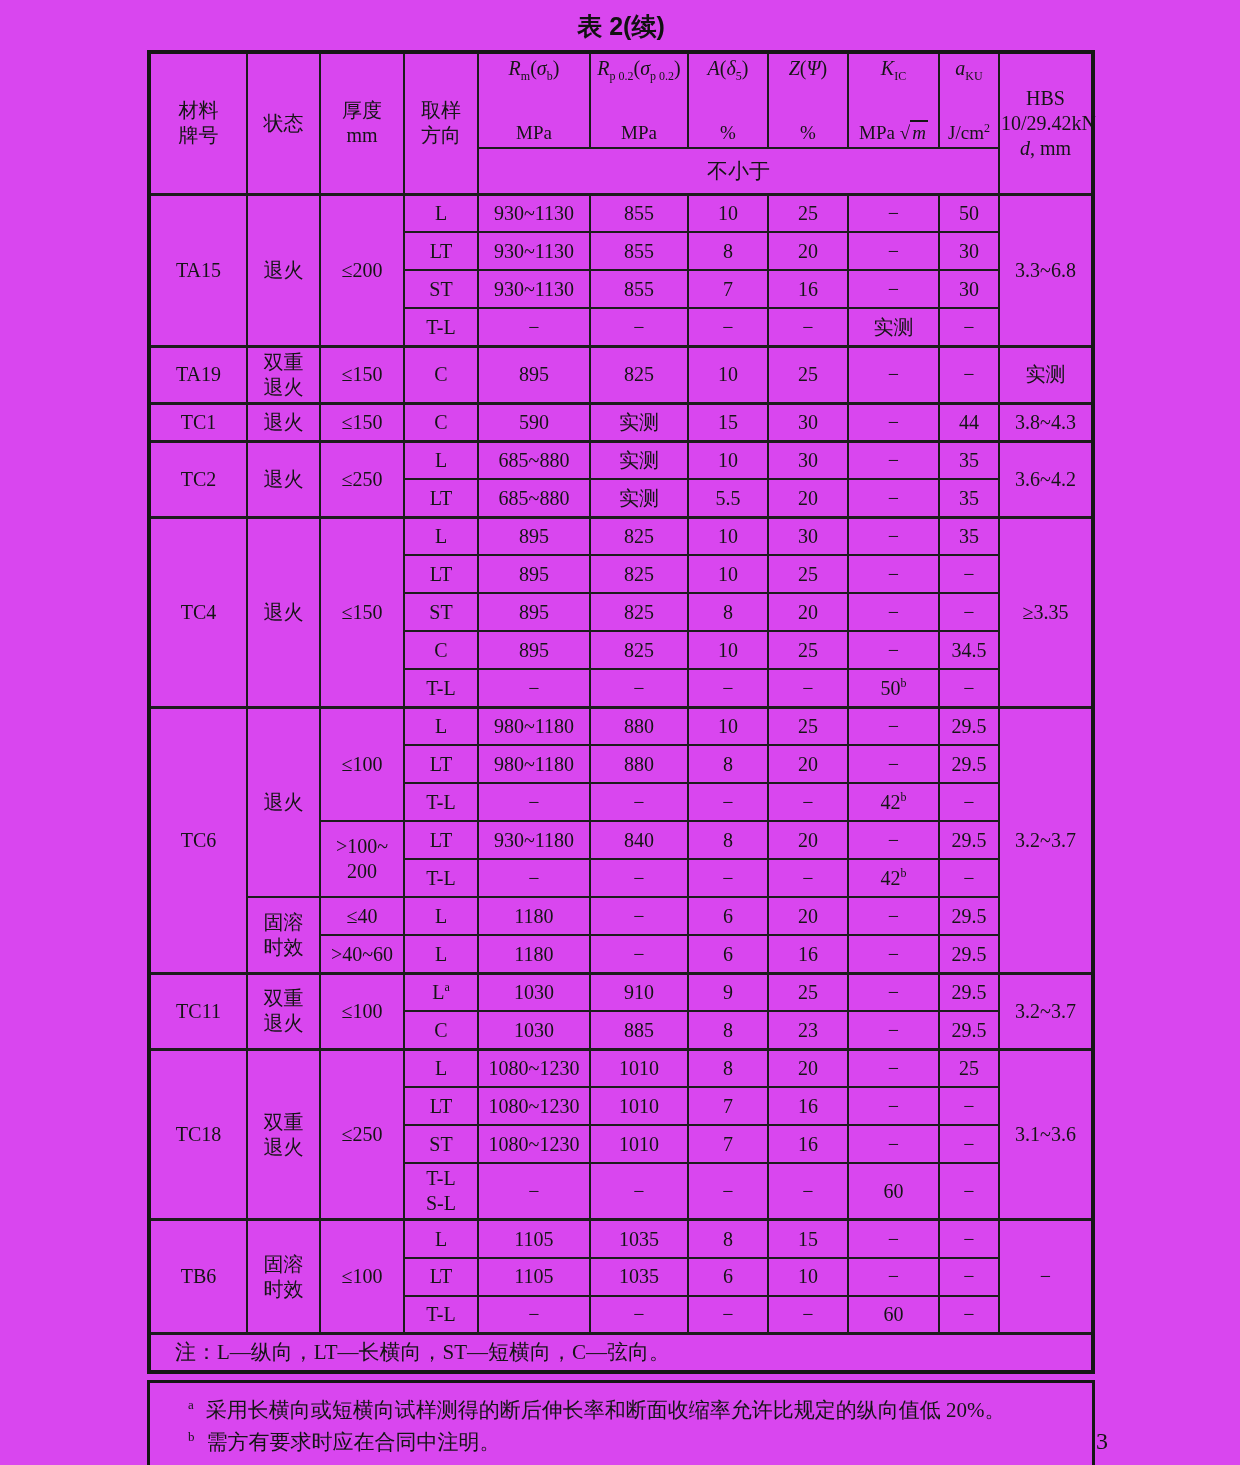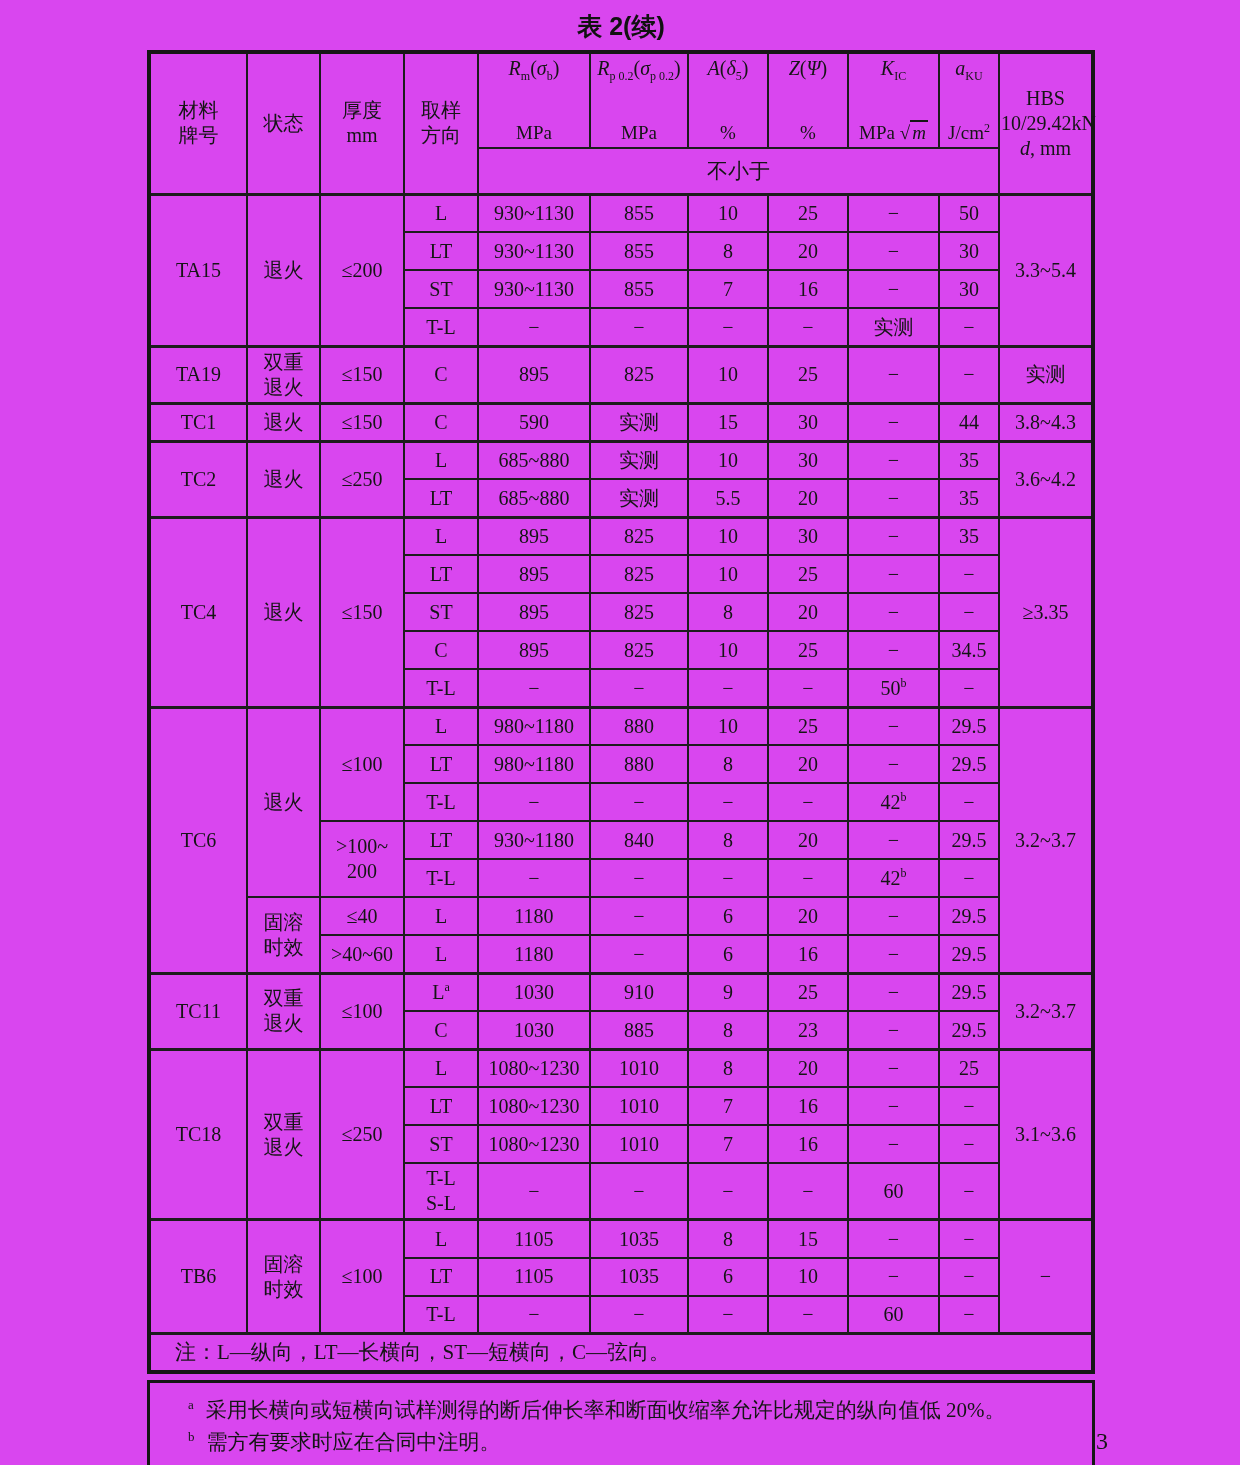--- a/index.html
+++ b/index.html
@@ -114,21 +114,21 @@
           <td rowspan="4">TA15</td>
           <td rowspan="4">退火</td>
           <td rowspan="4">≤200</td>
           <td>L</td>
           <td>930~1130</td>
           <td>855</td>
           <td>10</td>
           <td>25</td>
           <td>−</td>
           <td>50</td>
-          <td rowspan="4">3.3~5.4</td>
+          <td rowspan="4">3.3~6.8</td>
         </tr>
         <tr>
           <td>LT</td>
           <td>930~1130</td>
           <td>855</td>
           <td>8</td>
           <td>20</td>
           <td>−</td>
           <td>30</td>
         </tr>

